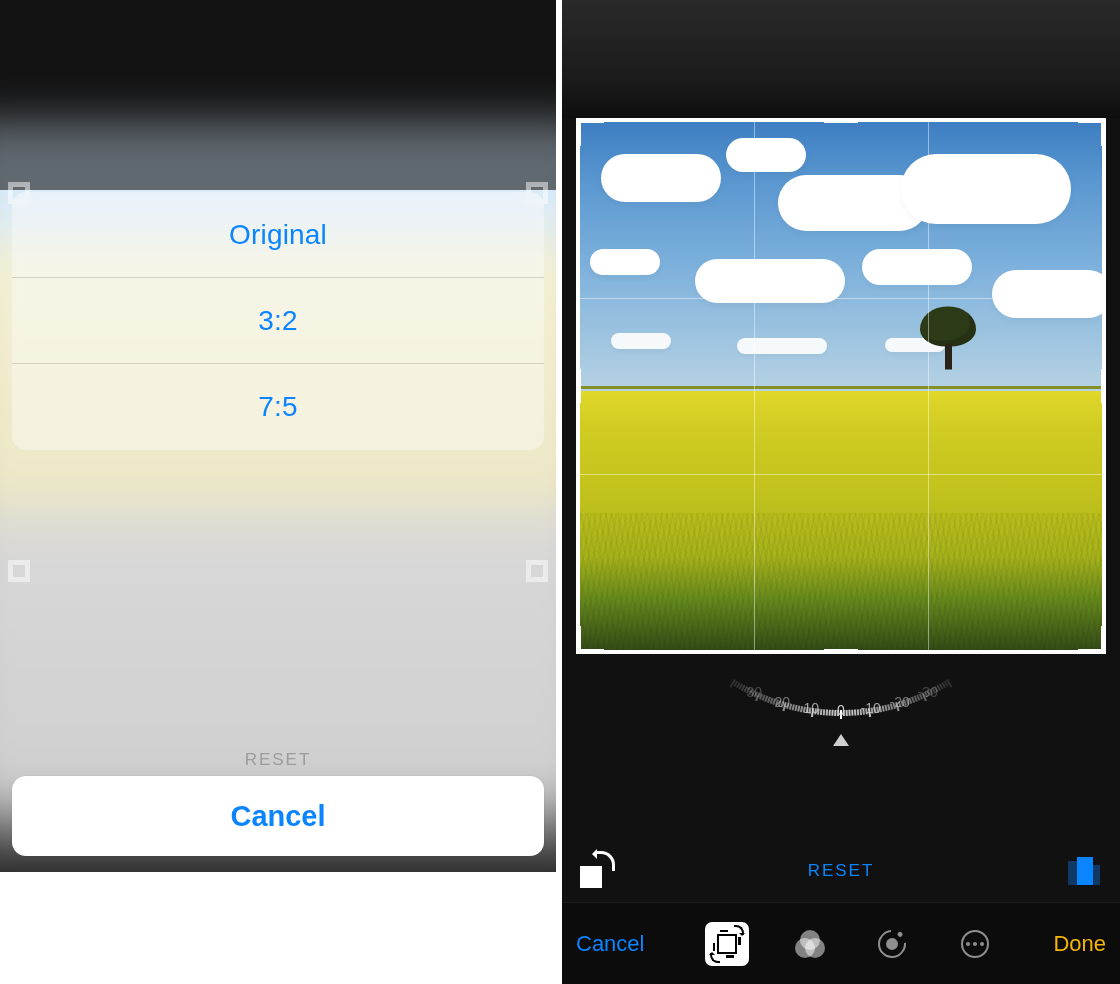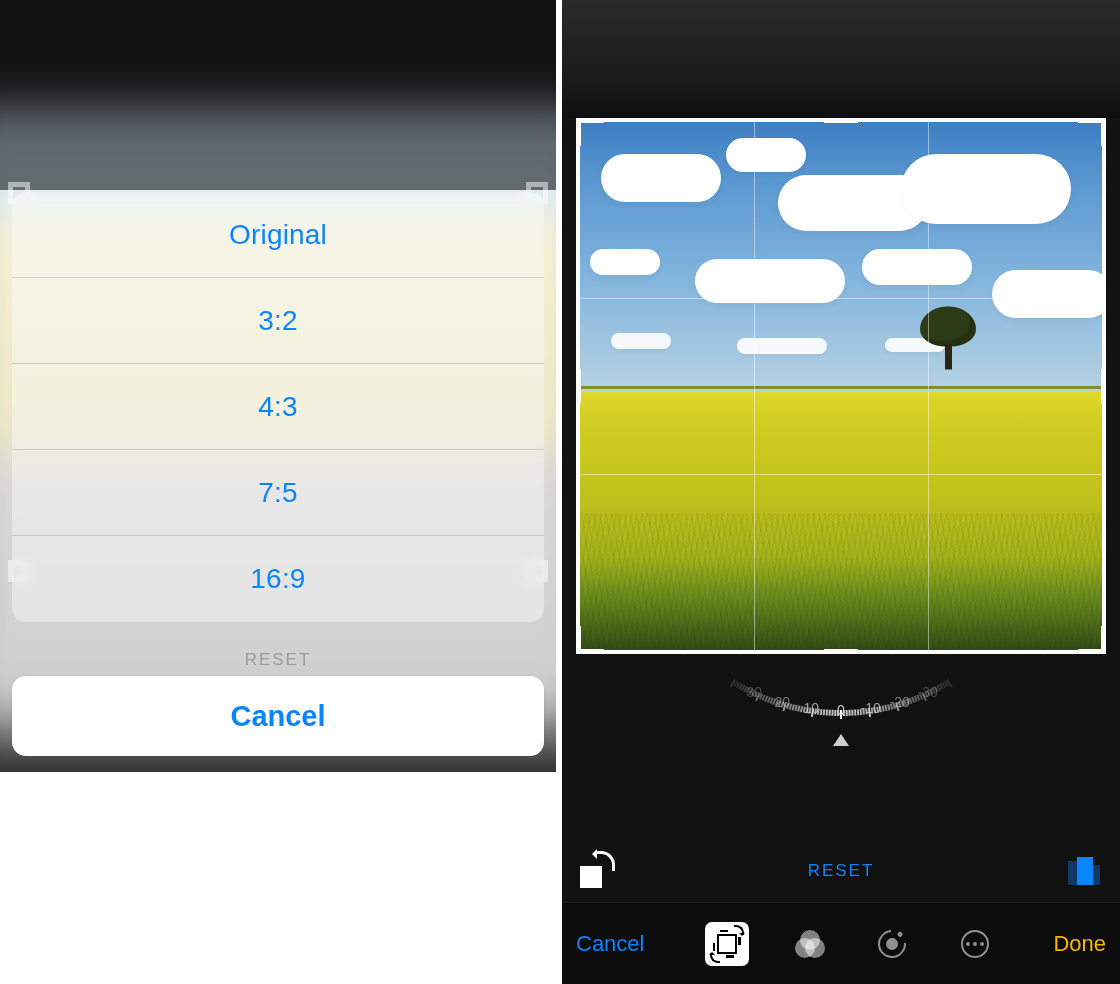--- a/index.html
+++ b/index.html
@@ -1,20 +1,20 @@
 <!DOCTYPE html>
 <html><head>
 <meta charset="utf-8">
 <style>
   *{box-sizing:border-box;margin:0;padding:0;font-family:-apple-system,BlinkMacSystemFont,"Helvetica Neue",Arial,sans-serif;}
   body{background:#fff;width:1120px;height:984px;overflow:hidden;}
   .split{display:flex;width:1120px;height:984px;}
   .gap{width:6px;background:#fff;}
   .pane{position:relative;overflow:hidden;background:#000;}
-  .left{width:556px;height:772px;}
+  .left{width:556px;height:872px;}
   .right{width:558px;height:984px;}
 
   
   .back-blur{position:absolute;inset:0;background:
     linear-gradient(180deg,
       #2a2a2a 0%, #2a2a2a 18%,
       #cfe4f7 19%, #d6ebff 27%,
       #f5f0cf 33%, #eee8c0 55%,
       #d8d8d8 60%, #cfcfcf 85%,
       #2a2a2a 93%, #1a1a1a 100%);
@@ -153,23 +153,21 @@
       <div class="cb-tl"></div>
         <div class="cb-tr"></div>
         <div class="cb-ml"></div>
         <div class="cb-mr"></div>
     </div>
 
     <div class="sheet-wrap">
       <div class="sheet">
         <div class="opt">Original</div>
         <div class="opt">3:2</div>
-        <div class="opt">4:3</div>
         <div class="opt">7:5</div>
-        <div class="opt">16:9</div>
       </div>
     </div>
 
     <div class="reset-ghost">RESET</div>
     <div class="cancel-btn">Cancel</div>
   </div>
 
   <div class="gap"></div>
 
   <div class="pane right">

